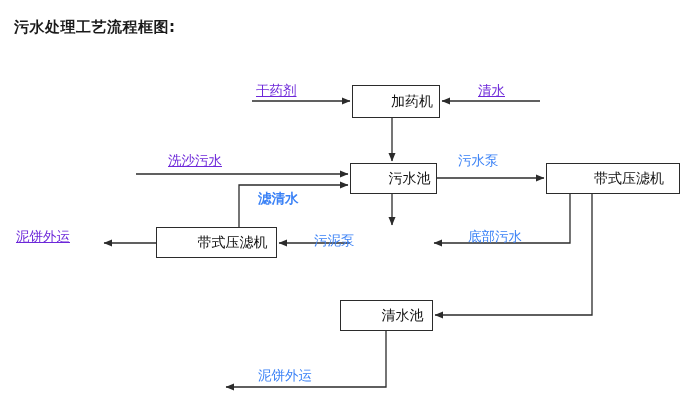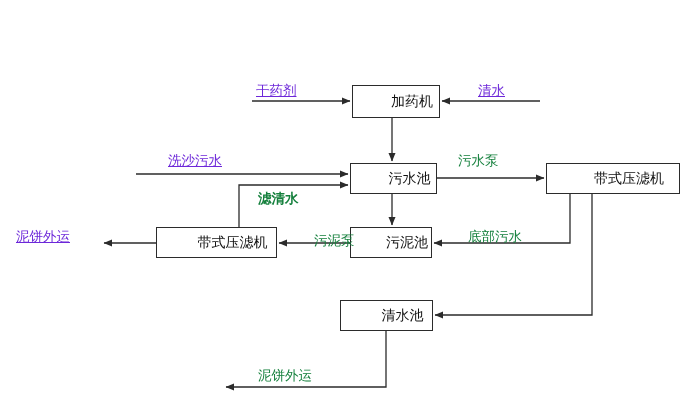--- a/index.html
+++ b/index.html
@@ -41,37 +41,38 @@
     align-items: center;
     justify-content: center;
     color: #111111;
     font-size: 14px;
     white-space: nowrap;
     padding-left: 32px;
   }
   .edge-label {
     position: absolute;
     font-size: 13.5px;
-    color: #15803d;
+    color: #3b82f6;
     white-space: nowrap;
     background: transparent;
   }
   .term-label {
     position: absolute;
     font-size: 13.5px;
     color: #6d28d9;
     white-space: nowrap;
     text-decoration: underline;
   }
 </style>
 </head>
 <body>
 
 <div id="root">
 
+  <div id="diagram-title">污水处理工艺流程框图:</div>
 
   <svg id="wires" viewBox="0 0 700 420" xmlns="http://www.w3.org/2000/svg">
     <defs>
       <marker id="ah" markerWidth="9" markerHeight="8" refX="8.2" refY="4" orient="auto" markerUnits="userSpaceOnUse">
         <path d="M0,0.4 L8.6,4 L0,7.6 Z" fill="#2b2b2b"></path>
       </marker>
     </defs>
     <g stroke="#2b2b2b" stroke-width="1.3" fill="none">
 
       <path d="M252,101 L350,101" marker-end="url(#ah)"></path>
@@ -109,23 +110,20 @@
   </div>
 
   <div class="node" style="left:546px; top:163px; width:134px; height:31px;">
     <span>带式压滤机</span>
   </div>
 
   <div class="node" style="left:156px; top:227px; width:121px; height:31px;">
     <span>带式压滤机</span>
   </div>
 
-  <div class="node" style="left:350px; top:227px; width:82px; height:31px;">
-    <span>污泥池</span>
-  </div>
 
   <div class="node" style="left:340px; top:300px; width:93px; height:31px;text-align:center;">
     <span>清水池</span>
   </div>
 
   <div class="term-label" style="left:256px; top:82px;"><span>干药剂</span></div>
 
   <div class="term-label" style="left:478px; top:82px;"><span>清水</span></div>
 
   <div class="term-label" style="left:168px; top:152px;"><span>洗沙污水</span></div>

